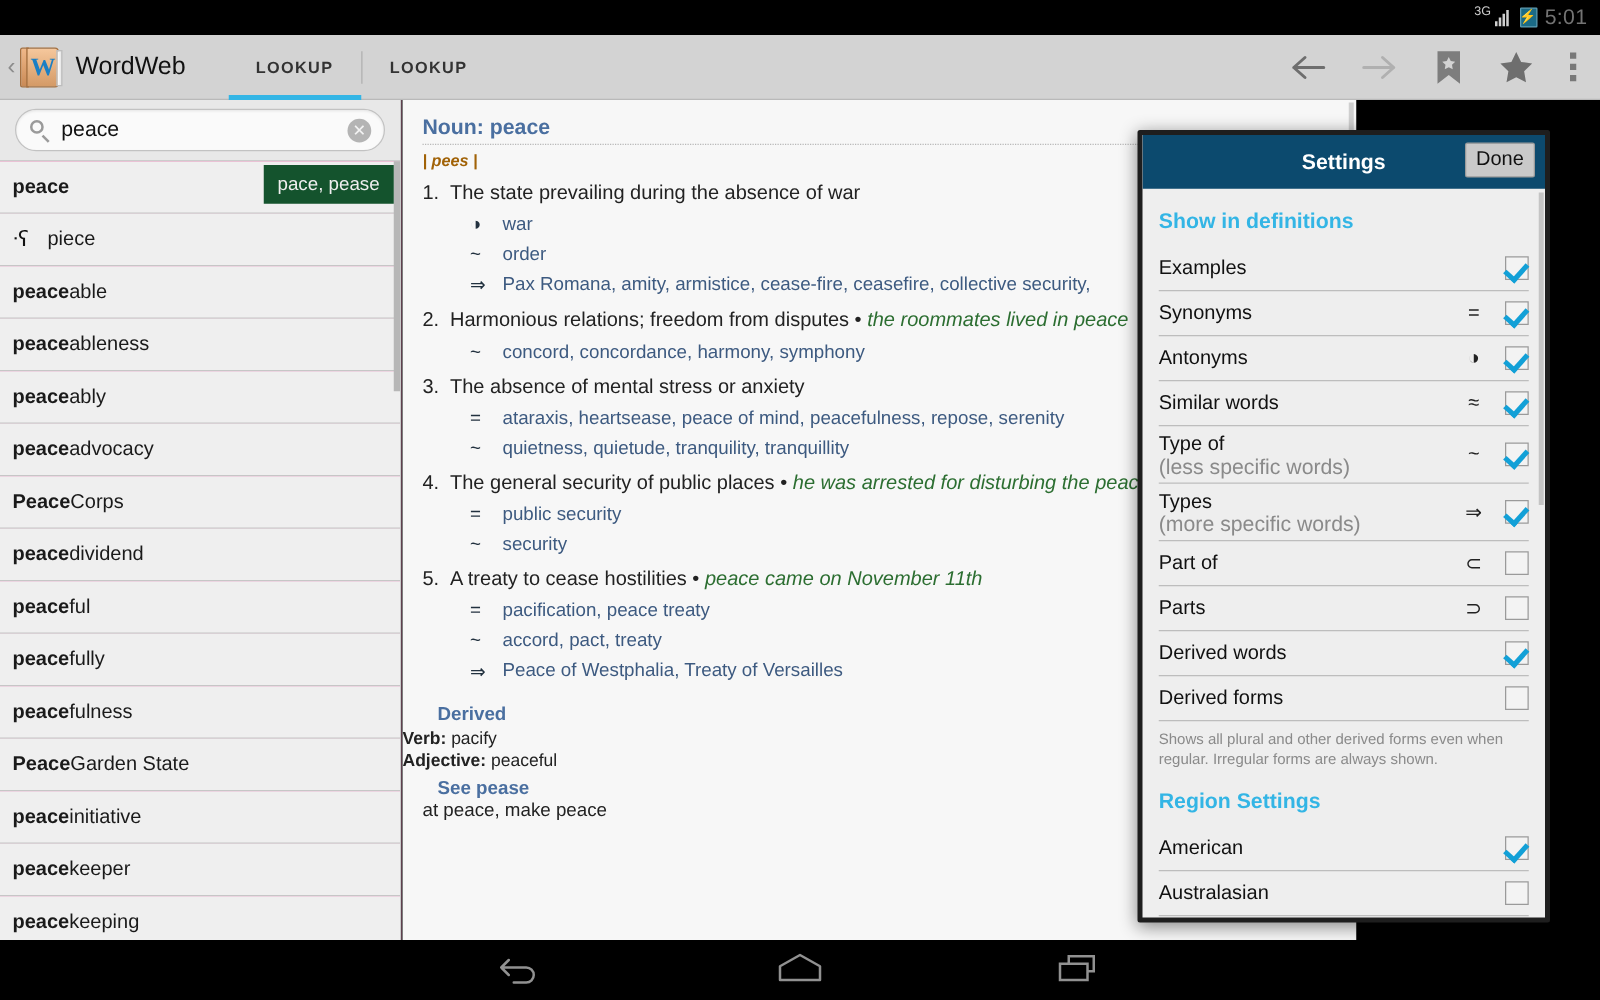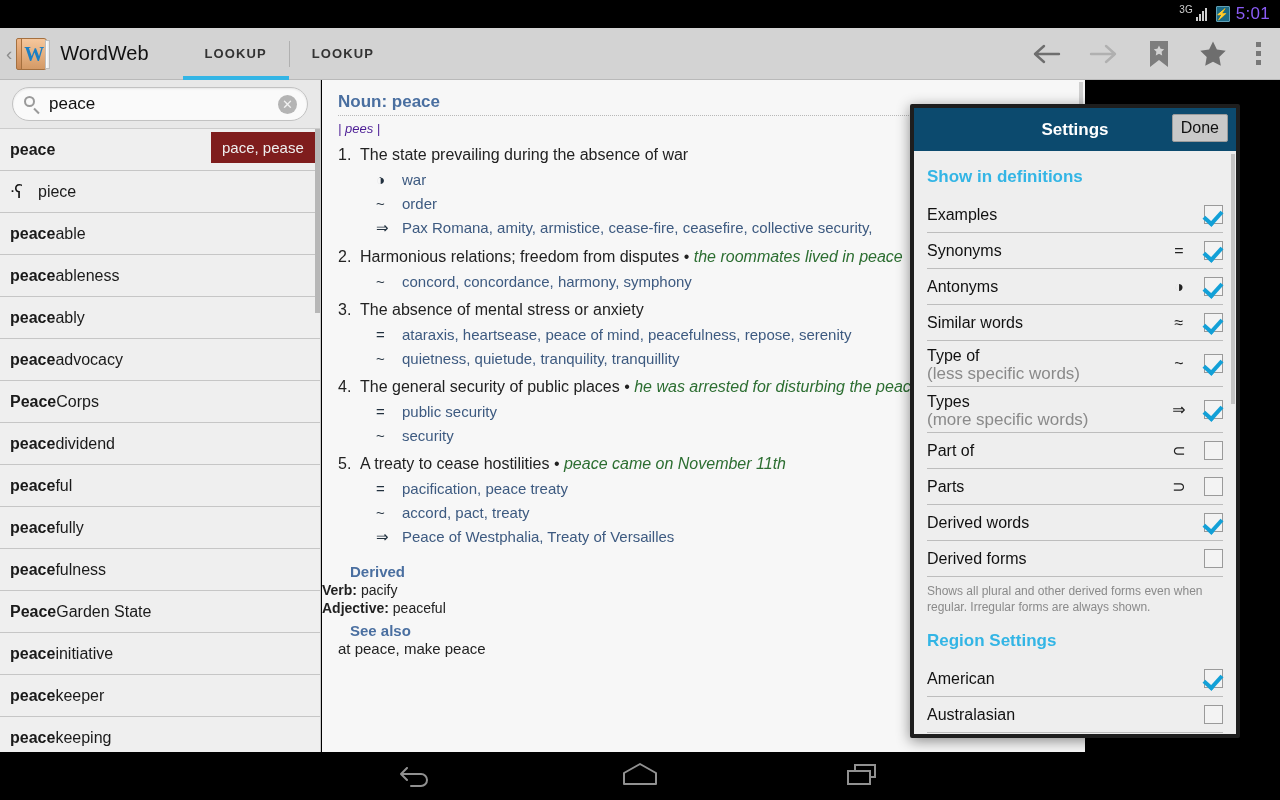--- a/index.html
+++ b/index.html
@@ -18,21 +18,21 @@
     padding-right:10px; gap:6px;
   }
   #statusbar .sb-3g{ color:#cfcfcf; font-size:10px; line-height:10px; align-self:flex-start; margin-top:5px;}
   #statusbar .sb-sig{ display:inline-block; width:14px; height:13px; position:relative; margin-left:-3px;}
   #statusbar .sb-sig i{ position:absolute; bottom:0; background:#cfcfcf; display:block;}
   #statusbar .sb-batt{
     width:14px;height:16px;background:#1b6b86;border:1px solid #5f9fb5;border-radius:1px;
     position:relative; display:flex;align-items:center;justify-content:center;
     color:#bde3f0;font-size:11px;line-height:11px;
   }
-  #statusbar .sb-time{ font-size:17px; color:#8b5cf6; letter-spacing:.3px;}
+  #statusbar .sb-time{ font-size:17px; color:#737373; letter-spacing:.3px;}
 
   
   #appbar{
     position:absolute; left:0; top:28px; width:1280px; height:52px;
     background:#d3d3d3; border-bottom:1px solid #b9b9b9;
     display:flex; align-items:center;
   }
   #appbar .up-caret{ color:#8c8c8c; font-size:19px; padding:0 4px 0 6px; }
   .book-icon{
     width:34px;height:34px;position:relative;margin-right:10px;
@@ -99,37 +99,37 @@
     height:42px; border-bottom:1px solid #c6c6c6; display:flex; align-items:center;
     padding-left:10px; font-size:16px; color:#1a1a1a; background:#efefef; cursor:pointer;
   }
   .wrow b{ font-weight:bold; }
   .wrow .rest{ font-weight:normal; }
   .ear{
     display:inline-block;width:22px;height:20px;margin-right:6px;position:relative;flex:none;
     font-size:17px;line-height:20px;color:#111;
   }
   .tooltip{
-    position:absolute; left:211px; top:132px; background:#7f1d1d; color:#efefef;
+    position:absolute; left:211px; top:132px; background:#14532d; color:#efefef;
     font-size:15px; padding:7px 11px; z-index:40; white-space:nowrap;text-align:center;
   }
   .sb-scroll{
     position:absolute; right:0; top:49px; width:5px; height:184px; background:#b7b7b7;
   }
 
   
   #content{
     position:absolute; left:322px; top:80px; width:763px; height:672px;
     background:#f7f7f7; overflow:hidden; color:#22313f;
   }
   .pos-head{
     font-size:17px; font-weight:bold; color:#4a6fa0; padding:12px 0 0 16px;
   }
   .pos-rule{ margin:3px 16px 0 16px; border-top:1px dotted #b8b8b8; }
-  .pron{ font-size:13px; color:#4c1d95; padding:5px 0 0 16px; font-style:italic;}
+  .pron{ font-size:13px; color:#a16207; padding:5px 0 0 16px; font-style:italic;font-weight:bold;}
   ol.senses{ list-style:none; margin:10px 0 0 0; padding:0; }
   ol.senses > li{ margin-bottom:11px; }
   .sense-line{ display:flex; font-size:16px; color:#222; padding-left:16px; white-space:nowrap;}
   .sense-num{ width:22px; flex:none; }
   .example{ color:#2c6e31; font-style:italic; }
   .bullet{ color:#222; }
   .rel{
     display:flex; font-size:15px; color:#3d5a80; padding-left:54px; margin-top:7px; white-space:nowrap;
   }
   .rel .sym{ width:26px; flex:none; color:#22313f; font-weight:normal;}
@@ -406,21 +406,21 @@
         </div>
       </li>
     </ol>
 
   <div class="sec-head">Derived</div>
   <div id="derived-rows">
       <div class="derived-row"><b>Verb:</b><span> pacify</span></div>
       <div class="derived-row"><b>Adjective:</b><span> peaceful</span></div>
     </div>
 
-  <div class="sec-head">See also</div>
+  <div class="sec-head">See pease</div>
   <div class="seealso-body">at peace, make peace</div>
 
   <div class="cut-n">n</div>
   <div class="main-scroll"></div>
 </div>
 
 <div id="dialog">
   <div class="dlg-title">
     <h1>Settings</h1>
     <div class="dlg-done">Done</div>

